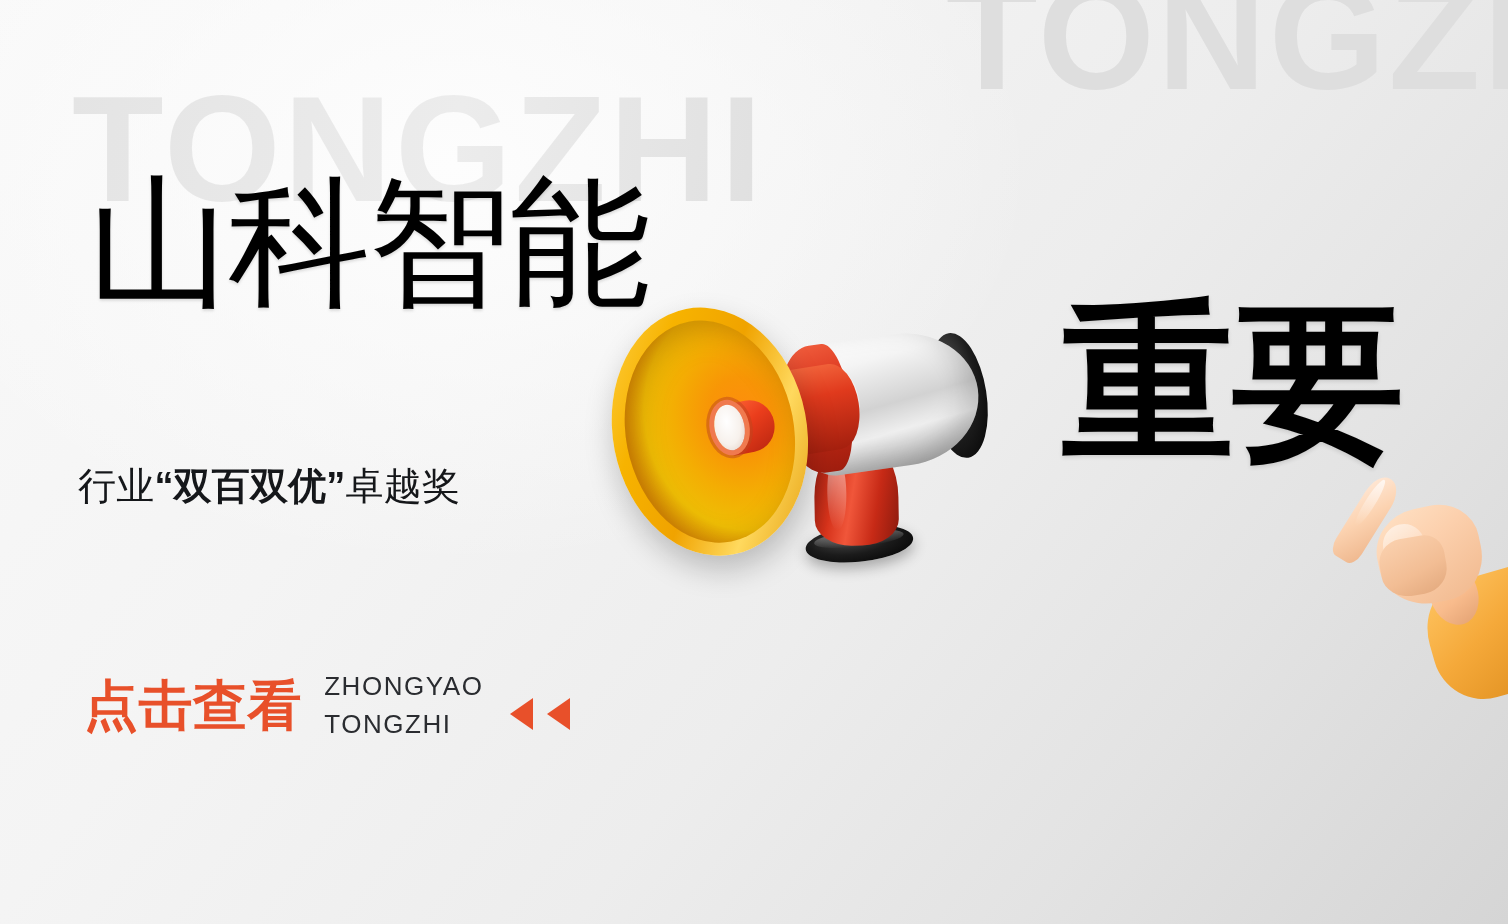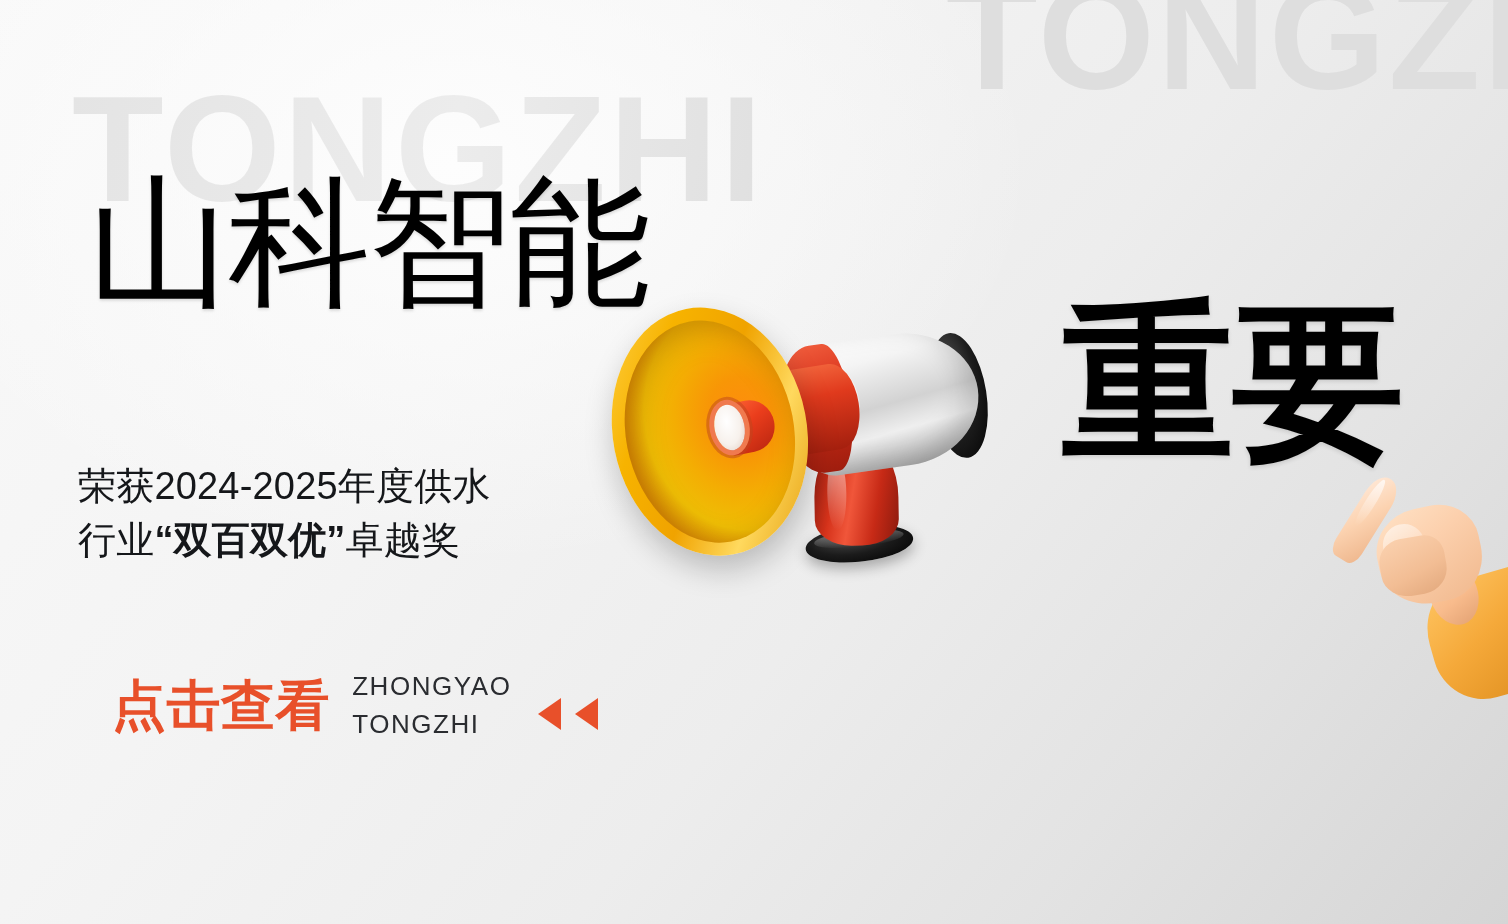--- a/index.html
+++ b/index.html
@@ -67,21 +67,20 @@
   }
   #subtitle .sub-line { display:block; white-space:nowrap; }
   #subtitle .em { font-weight:700; }
 
   
   #cta {
     position:absolute;
     left:84px; top:668px;
     display:flex;
     align-items:center;
-    margin-left:28px;
   }
   #cta-main {
     font-size:54px;
     font-weight:900;
     color:#e8502a;
     letter-spacing:0.01em;
     line-height:1;
     white-space:nowrap;
     font-family:"DejaVu Sans","Liberation Sans",sans-serif;
   }
@@ -299,21 +298,20 @@
     <div class="mg mg-neck"></div>
     <div class="mg mg-horn-rim"></div>
     <div class="mg mg-horn-inner"></div>
     <div class="mg mg-driver"></div>
     <div class="mg mg-driver-cap"></div>
   </div>
 
   <div id="brand-title">山科智能</div>
 
   <div id="subtitle">
-    <span class="sub-line">荣获2024-2025年度供水</span>
     <span class="sub-line"><span>行业</span><span class="em">“双百双优”</span><span>卓越奖</span></span>
   </div>
 
   <div id="cta">
     <div id="cta-main">点击查看</div>
     <div id="cta-pinyin">
       <span>ZHONGYAO</span>
       <span>TONGZHI</span>
     </div>
     <div id="cta-arrows">

